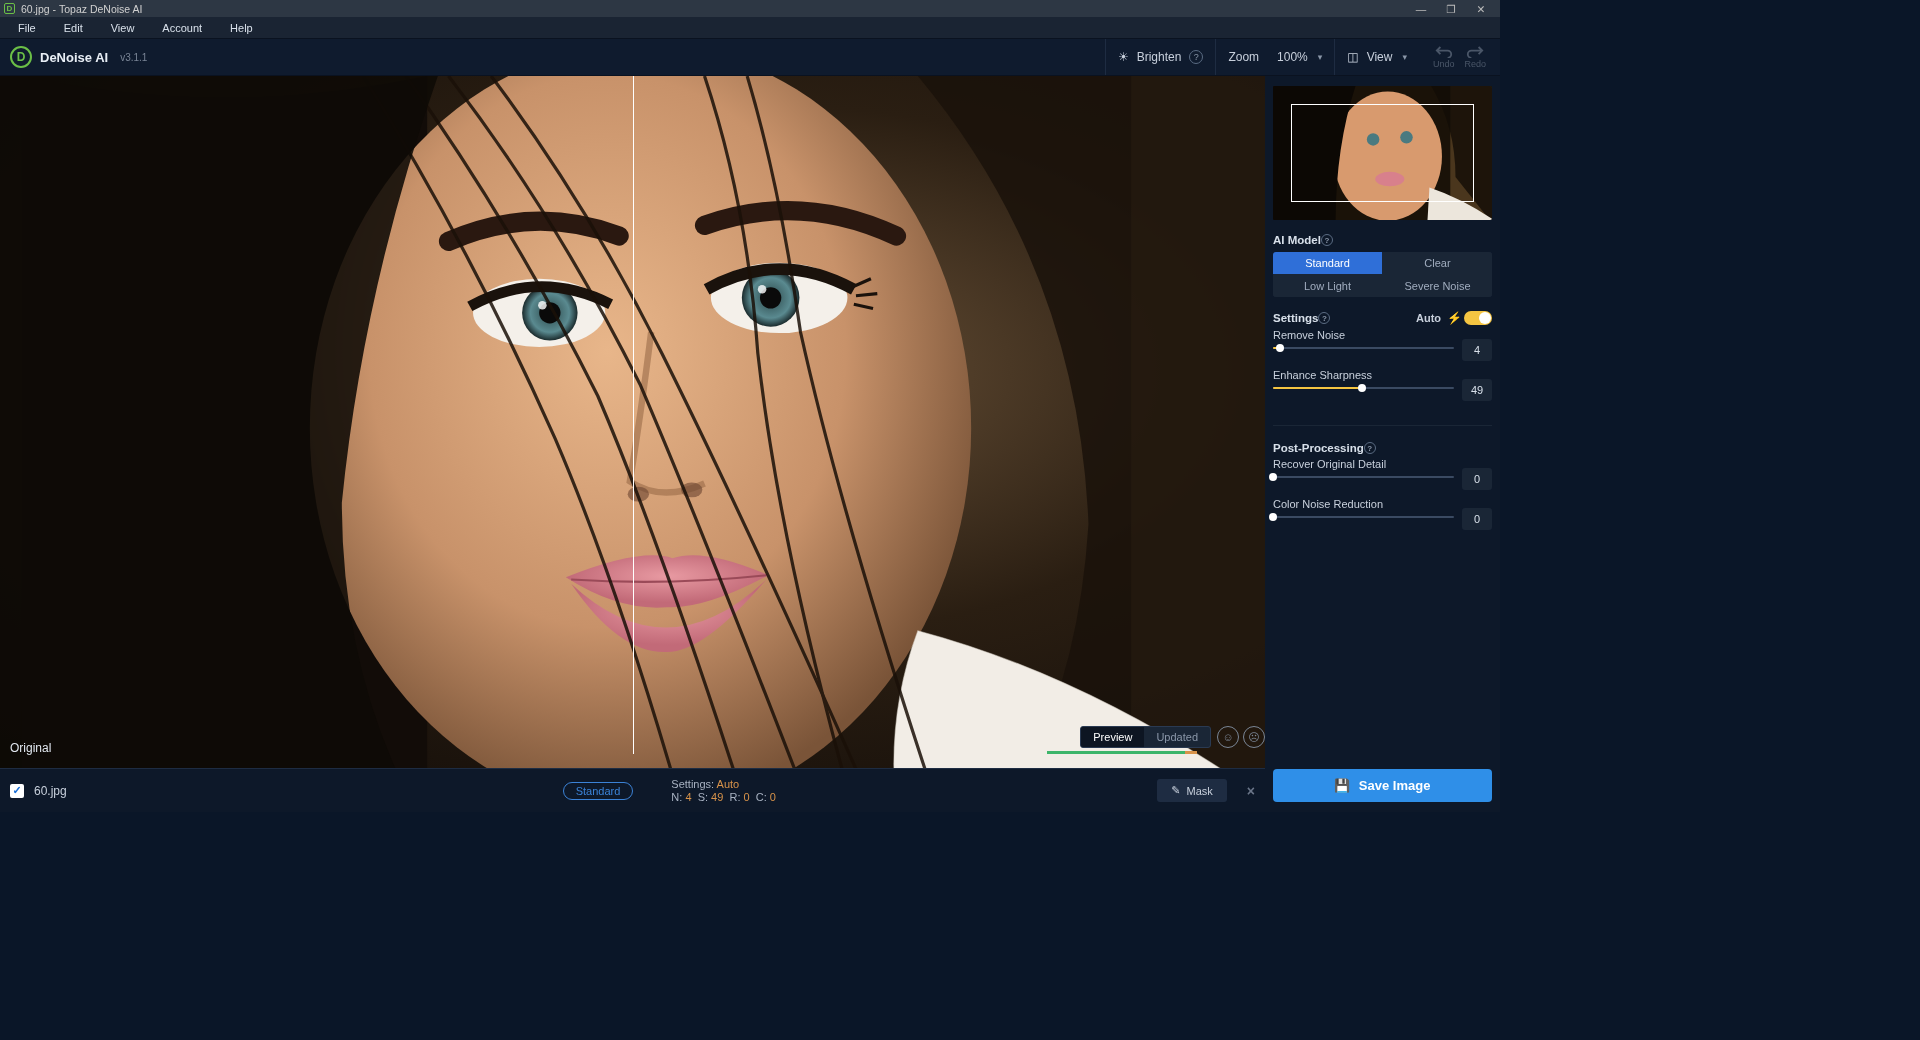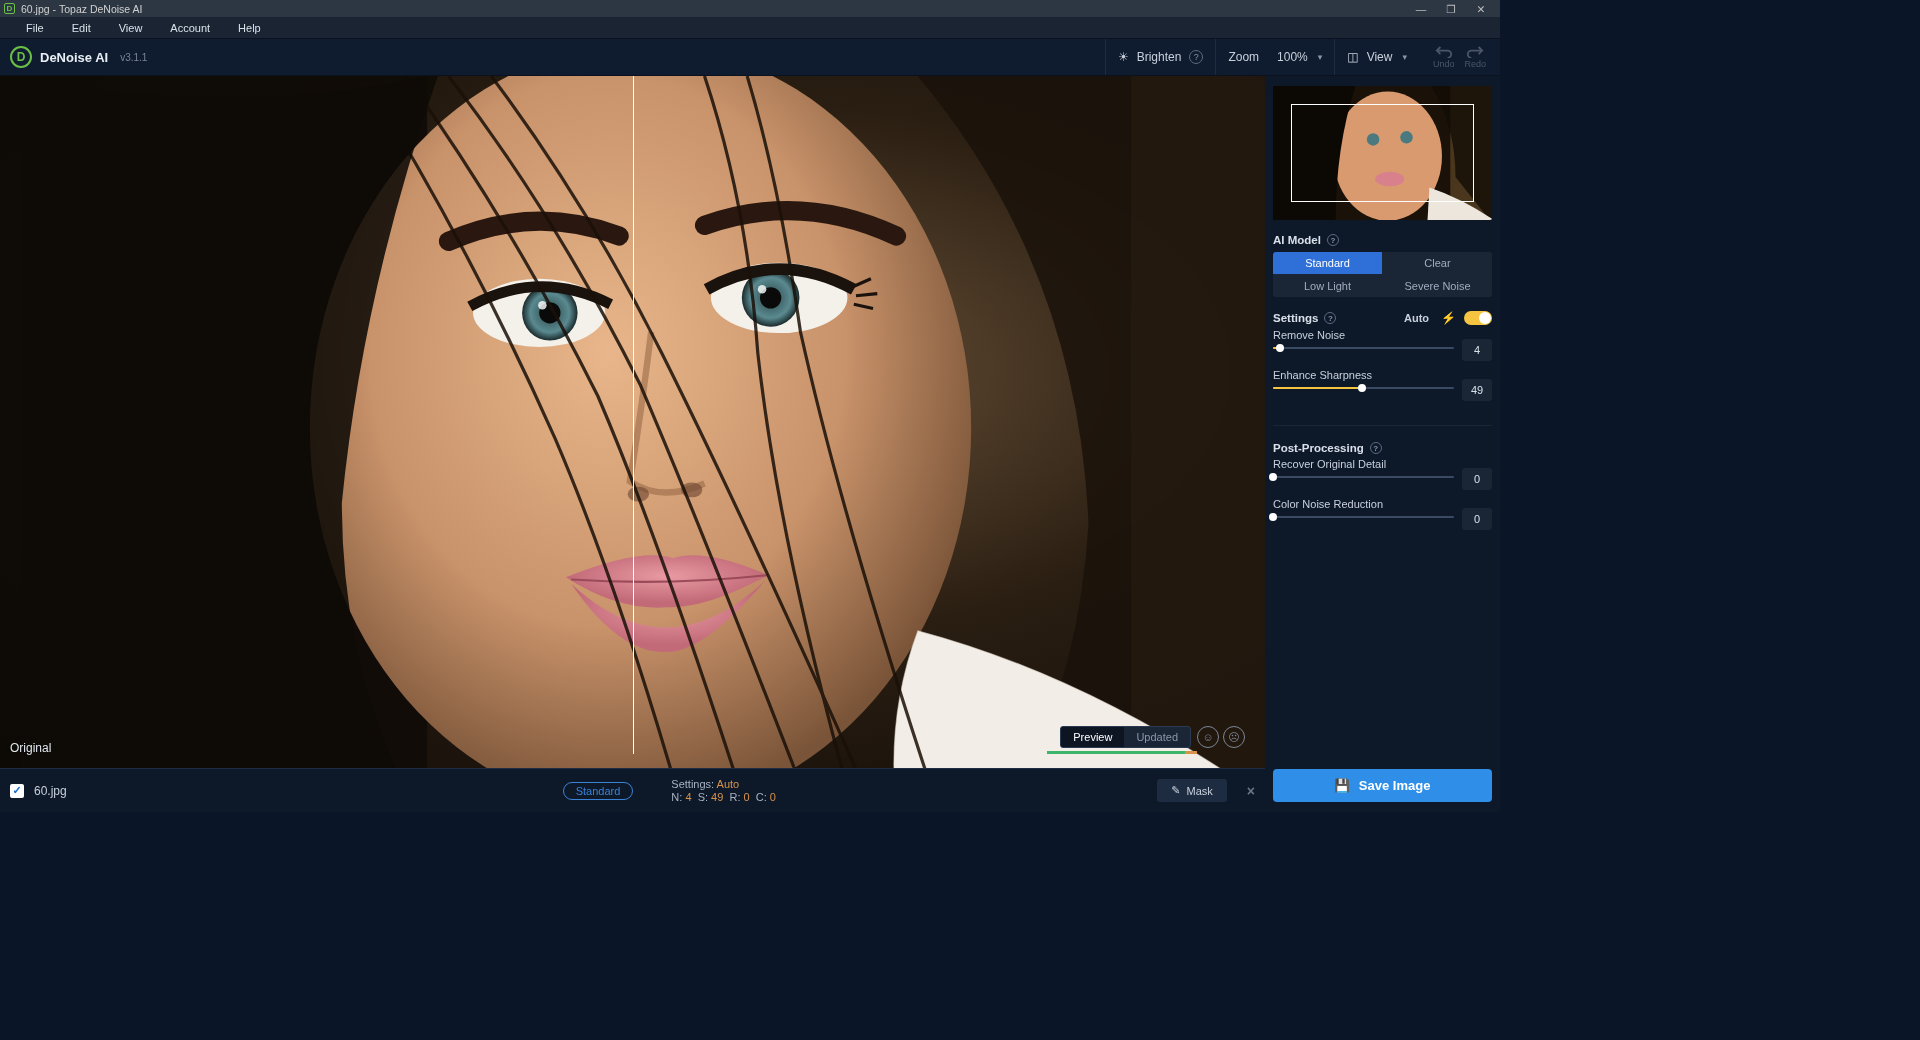--- a/index.html
+++ b/index.html
@@ -1,41 +1,41 @@
 <!DOCTYPE html>
 <html><head>
 <meta charset="utf-8">
 <style>
 * { margin:0; padding:0; box-sizing:border-box; font-family:"Segoe UI",Arial,sans-serif; }
 body { background:#0a1628; color:#c8d0dc; width:1500px; height:812px; overflow:hidden; font-size:12px; user-select:none;}
 .titlebar{height:17px;background:#2d3744;display:flex;align-items:center;padding:0 4px;color:#d0d0d0;font-size:10.5px;}
 .titlebar .app-icon{width:11px;height:11px;border:1.5px solid #6bbf47;border-radius:2px;margin-right:6px;display:flex;align-items:center;justify-content:center;color:#6bbf47;font-weight:bold;font-size:8px;}
 .titlebar .spacer{flex:1;}
 .titlebar .winbtn{width:30px;height:17px;display:flex;align-items:center;justify-content:center;color:#bbb;}
-.menubar{height:22px;background:#1a2433;display:flex;align-items:center;gap:0;padding:0 12px;font-size:11px;border-bottom:1px solid #0a1220;}
+.menubar{height:22px;background:#1a2433;display:flex;align-items:center;gap:0;padding:0 4px;font-size:11px;border-bottom:1px solid #0a1220;}
 .menubar .menu{padding:2px 14px;color:#d8e0ea;cursor:default;}
 .toolbar{height:37px;background:#0f1b2e;display:flex;align-items:center;border-bottom:1px solid #0a1220;}
 .logo-wrap{display:flex;align-items:center;padding:0 10px;gap:8px;}
 .logo-circle{width:22px;height:22px;border:2px solid #6bbf47;border-radius:50%;display:flex;align-items:center;justify-content:center;color:#6bbf47;font-weight:bold;font-size:12px;}
 .app-name{color:#e8eef5;font-size:13px;font-weight:600;}
 .app-ver{color:#7a8596;font-size:10px;margin-left:4px;}
 .toolbar .spacer{flex:1;}
 .tool-group{display:flex;align-items:center;height:100%;border-left:1px solid #1e2c42;padding:0 12px;gap:8px;color:#c8d0dc;}
 .tool-group .help{width:14px;height:14px;border:1px solid #5a6b82;border-radius:50%;display:flex;align-items:center;justify-content:center;font-size:9px;color:#8a96a8;}
 .tool-group .chev{font-size:9px;color:#8a96a8;margin-left:2px;}
 .undo-redo{display:flex;gap:10px;padding:0 14px;align-items:flex-start;}
 .undo-redo .ur{display:flex;flex-direction:column;align-items:center;gap:1px;color:#4a5668;}
 .undo-redo svg{width:18px;height:13px;}
 .undo-redo .lbl{font-size:9px;}
 .main{display:flex;height:calc(812px - 17px - 22px - 37px);}
 .canvas{width:1265px;position:relative;background:#1a1410;overflow:hidden;}
 .canvas svg.portrait{position:absolute;inset:0;width:100%;height:100%;}
 .divider{position:absolute;top:0;bottom:58px;left:633px;width:1px;background:#fff;}
 .orig-label{position:absolute;left:10px;top:665px;color:#e0e6ee;font-size:12px;}
-.preview-bar{position:absolute;right:20px;bottom:64px;display:flex;align-items:center;gap:6px;}
+.preview-bar{position:absolute;right:0;bottom:64px;display:flex;align-items:center;gap:6px;}
 .pv-toggle{display:flex;background:#1a2636;border:1px solid #2a3a52;border-radius:3px;overflow:hidden;font-size:11px;}
 .pv-toggle div{padding:4px 12px;}
 .pv-toggle .active{background:#0d1522;color:#fff;}
 .pv-toggle .idle{color:#8a96a8;border-radius:8px;}
 .progress{position:absolute;right:68px;bottom:58px;height:3px;width:150px;display:flex;}
 .progress .seg1{background:#3db56a;flex:0 0 92%;}
 .progress .seg2{background:#d8934a;flex:1;}
 .face-btns{display:flex;gap:4px;}
 .face-btn{width:22px;height:22px;border:1.5px solid #7a8696;border-radius:50%;display:flex;align-items:center;justify-content:center;color:#7a8696;font-size:11px;}
 .filmstrip{position:absolute;left:0;right:0;bottom:0;height:44px;background:#0d1829;border-top:1px solid #1e2c42;display:flex;align-items:center;padding:0 10px;gap:10px;}
@@ -46,21 +46,21 @@
 .film-stats .line1{font-size:11px;color:#a8b2c2;}
 .film-stats .auto{color:#d8934a;}
 .film-stats .line2{font-size:11px;color:#a8b2c2;margin-top:1px;}
 .film-stats .val{color:#d8934a;}
 .mask-btn{margin-left:auto;background:#1e2c42;padding:5px 14px;border-radius:3px;display:flex;align-items:center;gap:6px;font-size:11px;color:#c8d0dc;}
 .close-x{margin-left:10px;color:#6a7588;font-size:14px;font-weight:bold;}
 .sidebar{flex:1;background:#0d1829;padding:10px 8px;display:flex;flex-direction:column;gap:14px;overflow:hidden;}
 .navigator{height:134px;background:#000;border-radius:2px;position:relative;overflow:hidden;}
 .navigator svg{width:100%;height:100%;}
 .nav-rect{position:absolute;border:1.5px solid #fff;left:18px;top:18px;right:18px;bottom:18px;}
-.section-head{display:flex;align-items:center;gap:6px;font-size:11.5px;color:#d8e0ea;font-weight:600;}
+.section-head{display:flex;align-items:center;font-size:11.5px;color:#d8e0ea;font-weight:600;}
 .section-head .help{width:12px;height:12px;border:1px solid #5a6b82;border-radius:50%;display:flex;align-items:center;justify-content:center;font-size:8px;color:#8a96a8;}
 .model-grid{display:grid;grid-template-columns:1fr 1fr;gap:1px;background:#1a2636;border-radius:3px;overflow:hidden;margin-top:6px;}
 .model-cell{background:#1a2636;text-align:center;padding:5px 0;font-size:11px;color:#a0acbe;}
 .model-cell.active{background:#2f6fd8;color:#fff;}
 .settings-row{display:flex;align-items:center;}
 .settings-row .spacer{flex:1;}
 .auto-txt{font-size:11px;color:#c8d0dc;margin-right:6px;}
 .bolt{color:#f5c542;font-size:12px;margin-right:2px;}
 .toggle{width:28px;height:14px;background:#f5c542;border-radius:7px;position:relative;}
 .toggle::after{content:"";position:absolute;right:1px;top:1px;width:12px;height:12px;background:#fff;border-radius:50%;}

